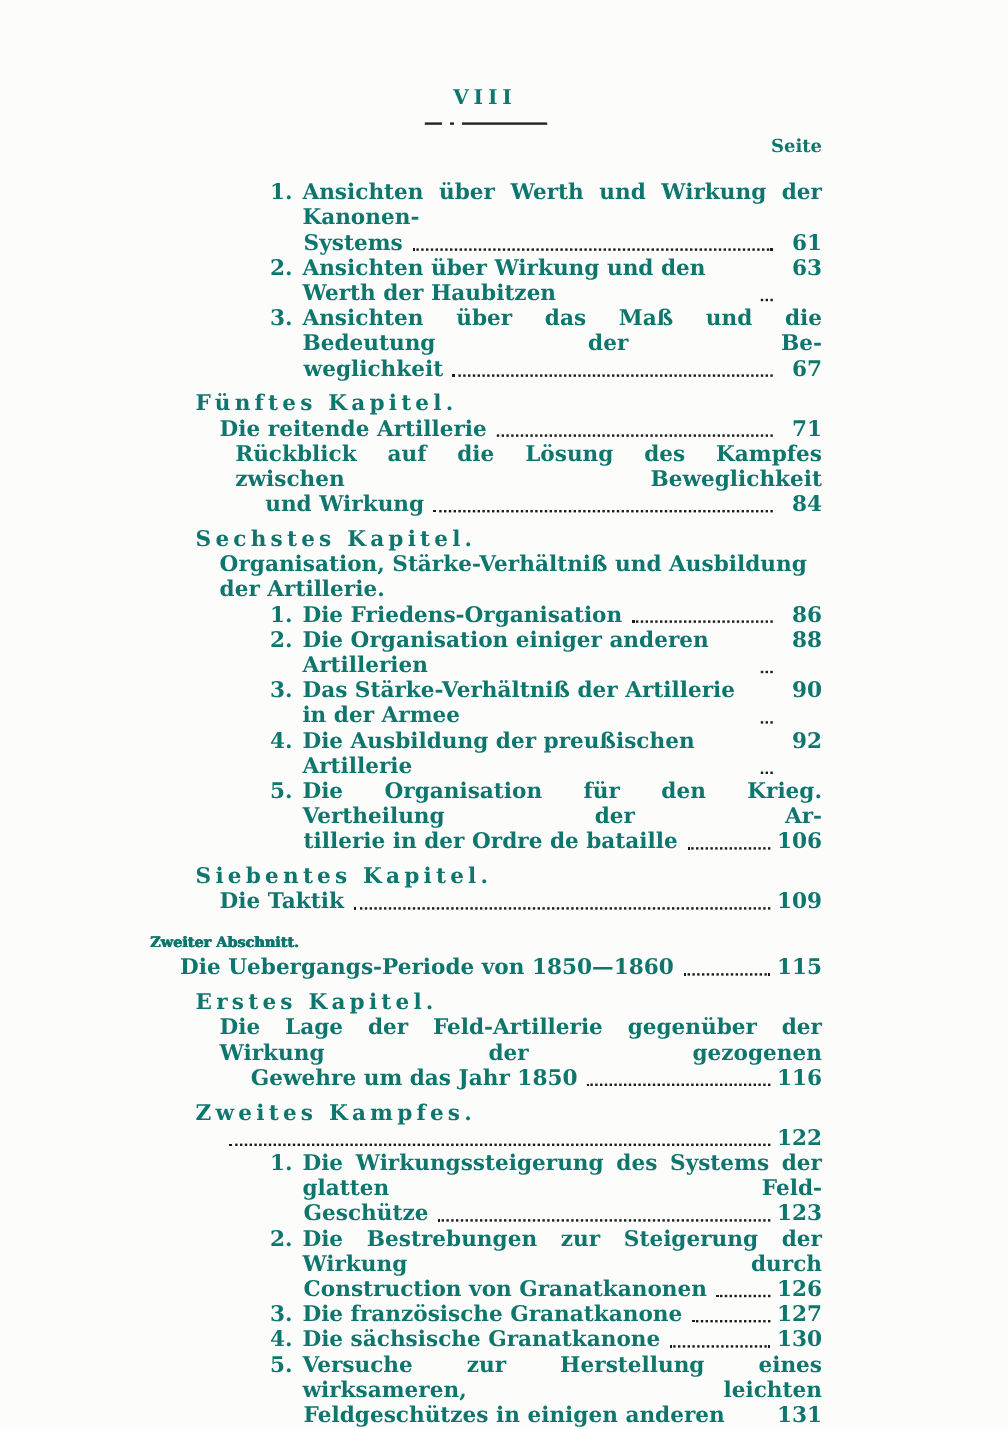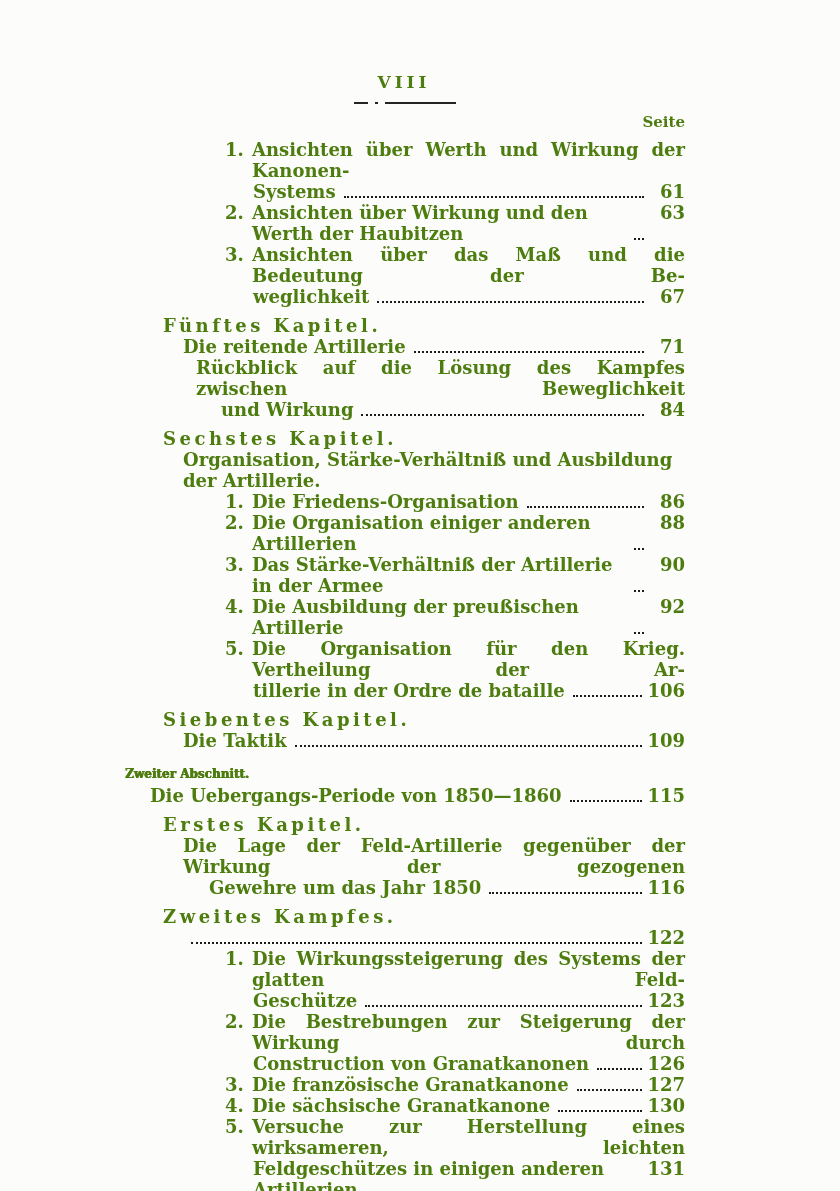--- a/index.html
+++ b/index.html
@@ -3,33 +3,33 @@
 <meta charset="utf-8">
 <style>
   html,body { margin:0; padding:0; background:#d8d8d4; }
   .page {
     position:relative;
     width:840px; height:1191px;
     margin:0 auto;
     background:#fcfcfa;
     font-family:"DejaVu Serif","Liberation Serif",serif;
     font-weight:700;
-    color:#4d7c0f;
+    color:#0f766e;
     overflow:hidden;
   }
   .folio {
     position:absolute; top:72px; left:123px; width:562px;
     text-align:center; font-size:17px; letter-spacing:4px;
   }
   .folio-rule {
     position:absolute; top:102px; left:354px; width:102px; height:2px;
     background:linear-gradient(90deg,#242424 0 14px,transparent 14px 21px,#242424 21px 24px,transparent 24px 31px,#242424 31px 102px);
   }
   .content { position:absolute; top:113px; left:123px; right:155px; }
-  .seite-row { text-align:right; font-size:15px; line-height:18px; margin-bottom:8px; }
+  .seite-row { text-align:right; font-size:15px; line-height:18px; margin-bottom:19px; }
 
   .row { display:flex; align-items:baseline; font-size:18px; line-height:21px; }
   .num { flex:0 0 27px; }
   .txt { white-space:pre-wrap; }
   .just .txt { flex:1 1 auto; text-align:justify; text-align-last:justify; }
   .leader {
     flex:1 1 auto; min-width:10px; align-self:flex-end;
     margin:0 5px 4px 8px;
     border-bottom:2px dotted #1b1b1b;
   }

